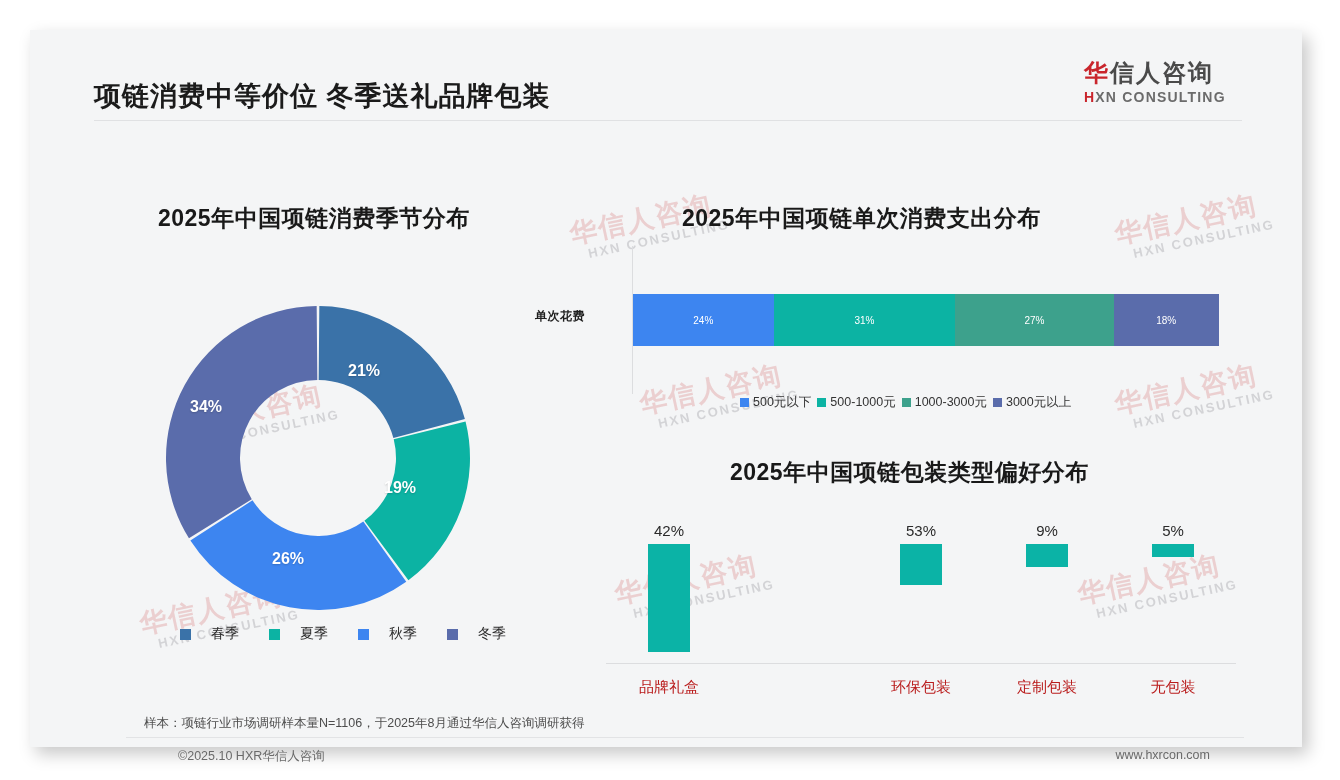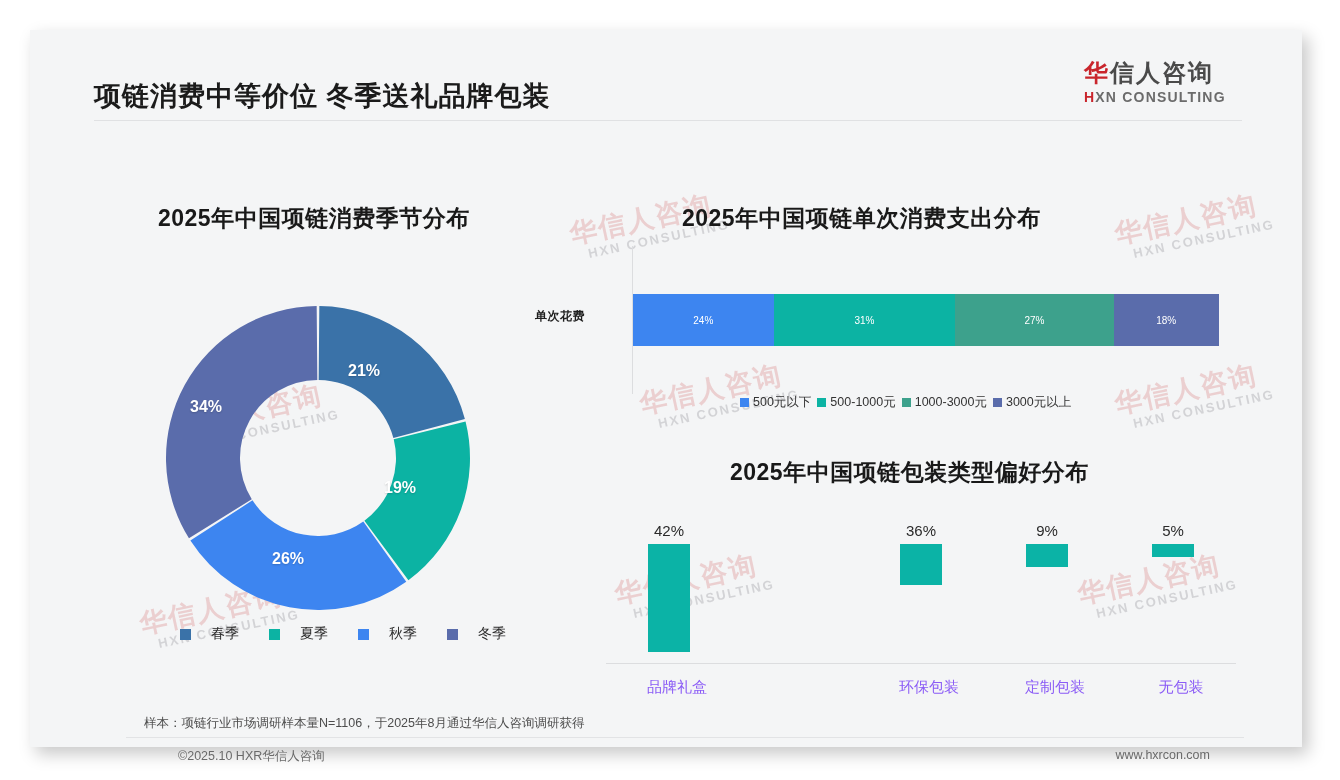--- a/index.html
+++ b/index.html
@@ -202,25 +202,25 @@
     color: #2a2a2a;
     margin-bottom: 5px;
   }
   .col-rect {
     width: 42px;
     background: #0bb3a6;
   }
   .col-cat {
     position: absolute;
     top: 100%;
-    left: 8px;
+    left: 0;
     width: 100%;
     margin-top: 14px;
     font-size: 15px;
-    color: #8b5cf6;
+    color: #b91c1c;
     font-weight: 500;
   }
 
   
   #sample-note {
     position: absolute;
     left: 114px; top: 685px;
     font-size: 12.5px;
     color: #4d4d4d;
   }
@@ -365,21 +365,21 @@
       <div class="col-inner">
         <div class="col-val">42%</div>
         <div class="col-rect" style="height:108px"></div>
       </div>
       <div class="col-cat">品牌礼盒</div>
     </div>
 
 
     <div class="col-group" style="left:252px;">
       <div class="col-inner">
-        <div class="col-val">36%</div>
+        <div class="col-val">53%</div>
         <div class="col-rect" style="height:41px"></div>
       </div>
       <div class="col-cat">环保包装</div>
     </div>
 
     <div class="col-group" style="left:378px;">
       <div class="col-inner">
         <div class="col-val">9%</div>
         <div class="col-rect" style="height:23px"></div>
       </div>

